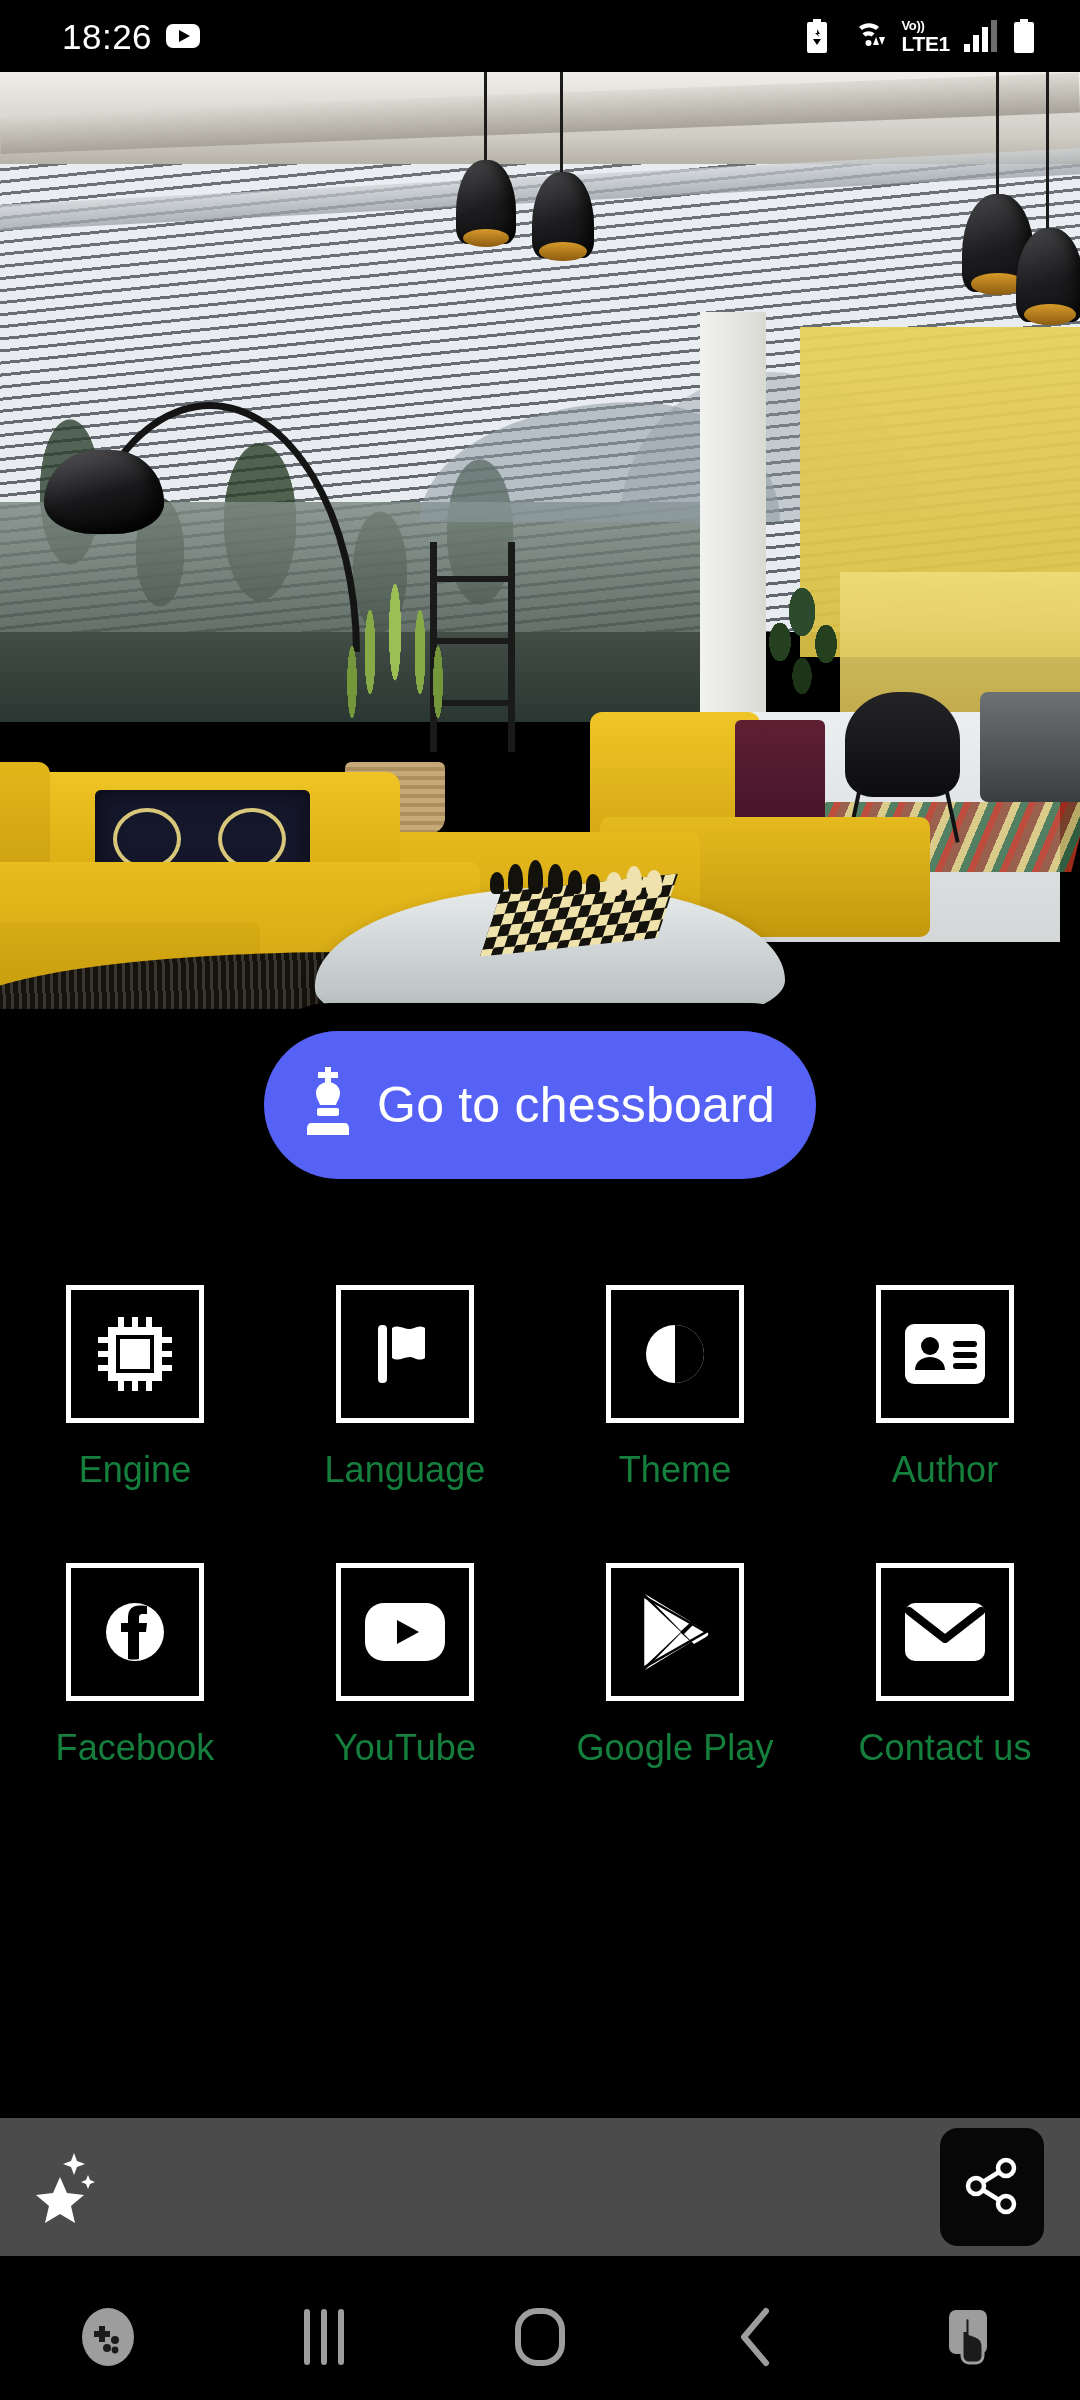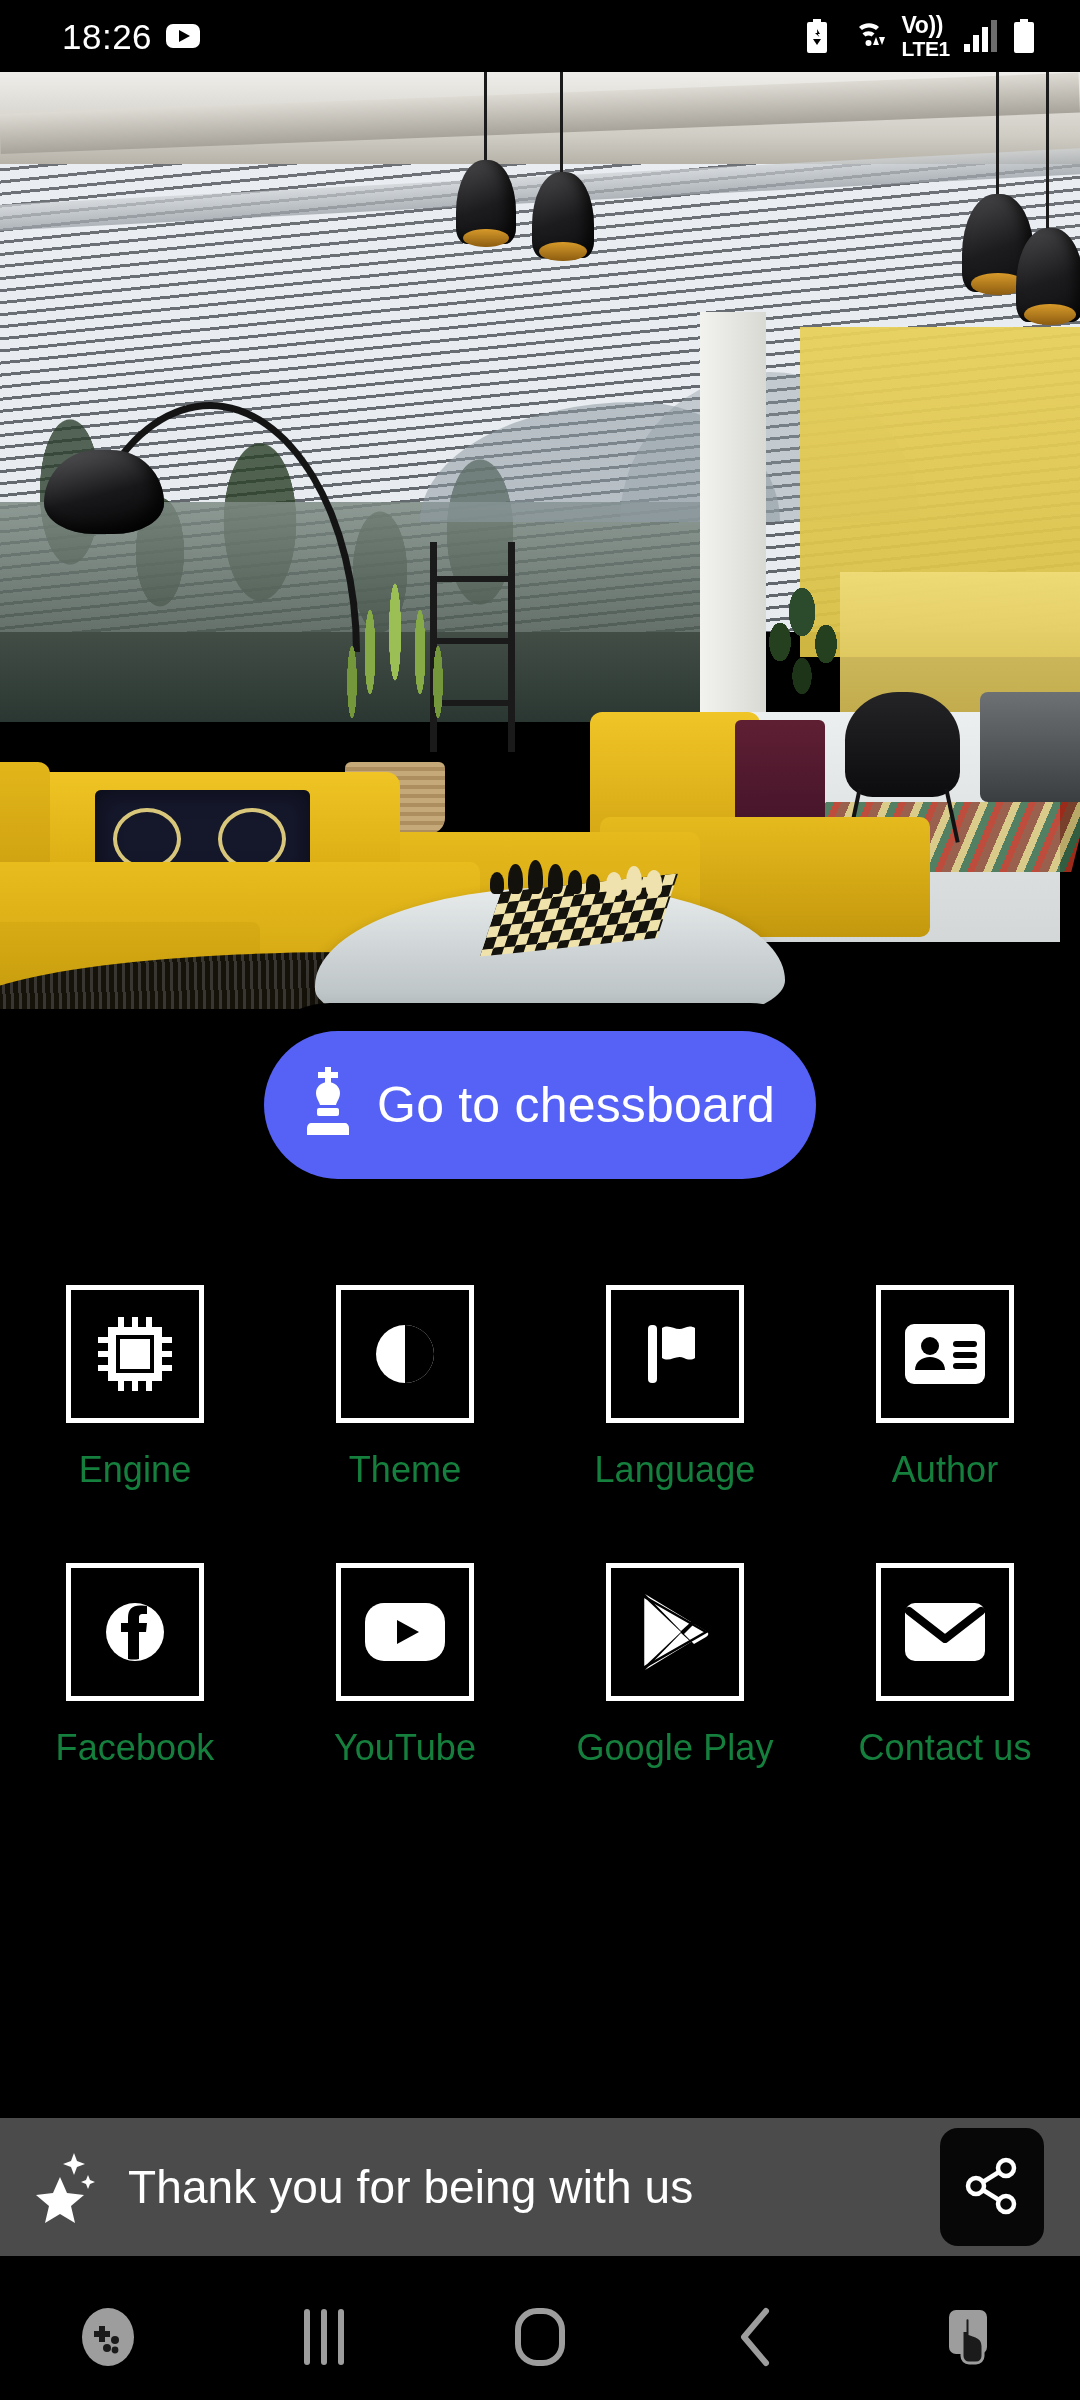--- a/index.html
+++ b/index.html
@@ -12,21 +12,21 @@
   #status-left{ display:flex; align-items:center; gap:14px; margin-left:62px;justify-content:space-between; }
   #status-time{ font-size:35px; font-weight:400; letter-spacing:.5px; line-height:1; }
   .yt-badge{ width:34px; height:24px; background:#fff; border-radius:7px;
     display:flex; align-items:center; justify-content:center; }
   .yt-badge .tri{ width:0;height:0; border-left:11px solid #000;
     border-top:6px solid transparent; border-bottom:6px solid transparent; margin-left:3px;}
   #status-right{ margin-left:auto; margin-right:44px; display:flex; align-items:center; gap:13px; }
   .sb-ico{ display:flex; align-items:center; }
   .volte-wrap{ display:flex; flex-direction:column; align-items:flex-start;
     line-height:1; font-size:17px; font-weight:700; letter-spacing:-.3px; }
-  .volte-wrap .l1{ font-size:23px; }
+  .volte-wrap .l1{ font-size:13px; }
   .volte-wrap .l2{ font-size:21px; margin-top:1px; }
 
   
   #hero-photo{ position:absolute; top:72px; left:0; width:1080px; height:937px; overflow:hidden; }
 
   
   .blinds{ position:absolute; left:0; top:0; width:1080px; height:560px;
     background:
       repeating-linear-gradient(174deg, rgba(30,34,40,.55) 0px, rgba(30,34,40,.55) 3px,
         rgba(236,240,244,.92) 3px, rgba(236,240,244,.92) 12px),
@@ -348,38 +348,38 @@
           <path d="M12 12h54v54H12z M20 20v38h38V20z" fill-rule="evenodd"></path>
           <rect x="24" y="24" width="30" height="30"></rect>
         </g>
       </svg>
     </span>
     <span class="icon-label">Engine</span>
   </div>
 
   <div class="grid-cell">
     <span class="icon-box">
+      <svg width="78" height="78" viewBox="0 0 78 78">
+        <rect x="12" y="10" width="9" height="58" rx="4" fill="#fff"></rect>
+        <path d="M26 13c8-5 14 4 22 0 4-2 8-2 11 0v30c-3 2-7 2-11 0-8-4-14 5-22 0z" fill="#fff"></path>
+      </svg>
+    </span>
+    <span class="icon-label">Language</span>
+  </div>
+
+  <div class="grid-cell">
+    <span class="icon-box">
       <svg width="74" height="74" viewBox="0 0 74 74">
         <circle cx="37" cy="37" r="29" fill="#fff"></circle>
         <path d="M37 8a29 29 0 010 58z" fill="#000"></path>
         <path d="M37 8a29 29 0 010 58z" fill="none" stroke="#fff" stroke-width="0"></path>
         <path d="M37 11a26 26 0 010 52z" fill="#000"></path>
       </svg>
     </span>
     <span class="icon-label">Theme</span>
-  </div>
-
-  <div class="grid-cell">
-    <span class="icon-box">
-      <svg width="78" height="78" viewBox="0 0 78 78">
-        <rect x="12" y="10" width="9" height="58" rx="4" fill="#fff"></rect>
-        <path d="M26 13c8-5 14 4 22 0 4-2 8-2 11 0v30c-3 2-7 2-11 0-8-4-14 5-22 0z" fill="#fff"></path>
-      </svg>
-    </span>
-    <span class="icon-label">Language</span>
   </div>
 
   <div class="grid-cell">
     <span class="icon-box">
       <svg width="82" height="62" viewBox="0 0 82 62">
         <rect x="1" y="1" width="80" height="60" rx="9" fill="#fff"></rect>
         <circle cx="26" cy="23" r="9" fill="#000"></circle>
         <path d="M11 47c0-8 7-13 15-13s15 5 15 13z" fill="#000"></path>
         <rect x="49" y="18" width="24" height="6" rx="3" fill="#000"></rect>
         <rect x="49" y="29" width="24" height="6" rx="3" fill="#000"></rect>
@@ -435,21 +435,20 @@
 </div>
 
 <div id="promo-banner" style="background: rgb(75, 75, 75);">
   <span id="promo-star">
     <svg width="72" height="72" viewBox="0 0 72 72">
       <path d="M26 26l7 16 17 2-13 11 4 17-15-9-15 9 4-17L2 44l17-2z" fill="#fff"></path>
       <path d="M40 2l3 8 8 3-8 3-3 8-3-8-8-3 8-3z" fill="#fff"></path>
       <path d="M54 24l2 5 5 2-5 2-2 5-2-5-5-2 5-2z" fill="#fff"></path>
     </svg>
   </span>
-  <span id="promo-text">Thank you for being with us</span>
   <button id="share-button">
     <span>
       <svg width="56" height="58" viewBox="0 0 56 58" fill="none" stroke="#fff" stroke-width="4.5">
         <circle cx="42" cy="11" r="8"></circle>
         <circle cx="12" cy="29" r="8"></circle>
         <circle cx="42" cy="47" r="8"></circle>
         <line x1="19" y1="25" x2="35" y2="15"></line>
         <line x1="19" y1="33" x2="35" y2="43"></line>
       </svg>
     </span>

